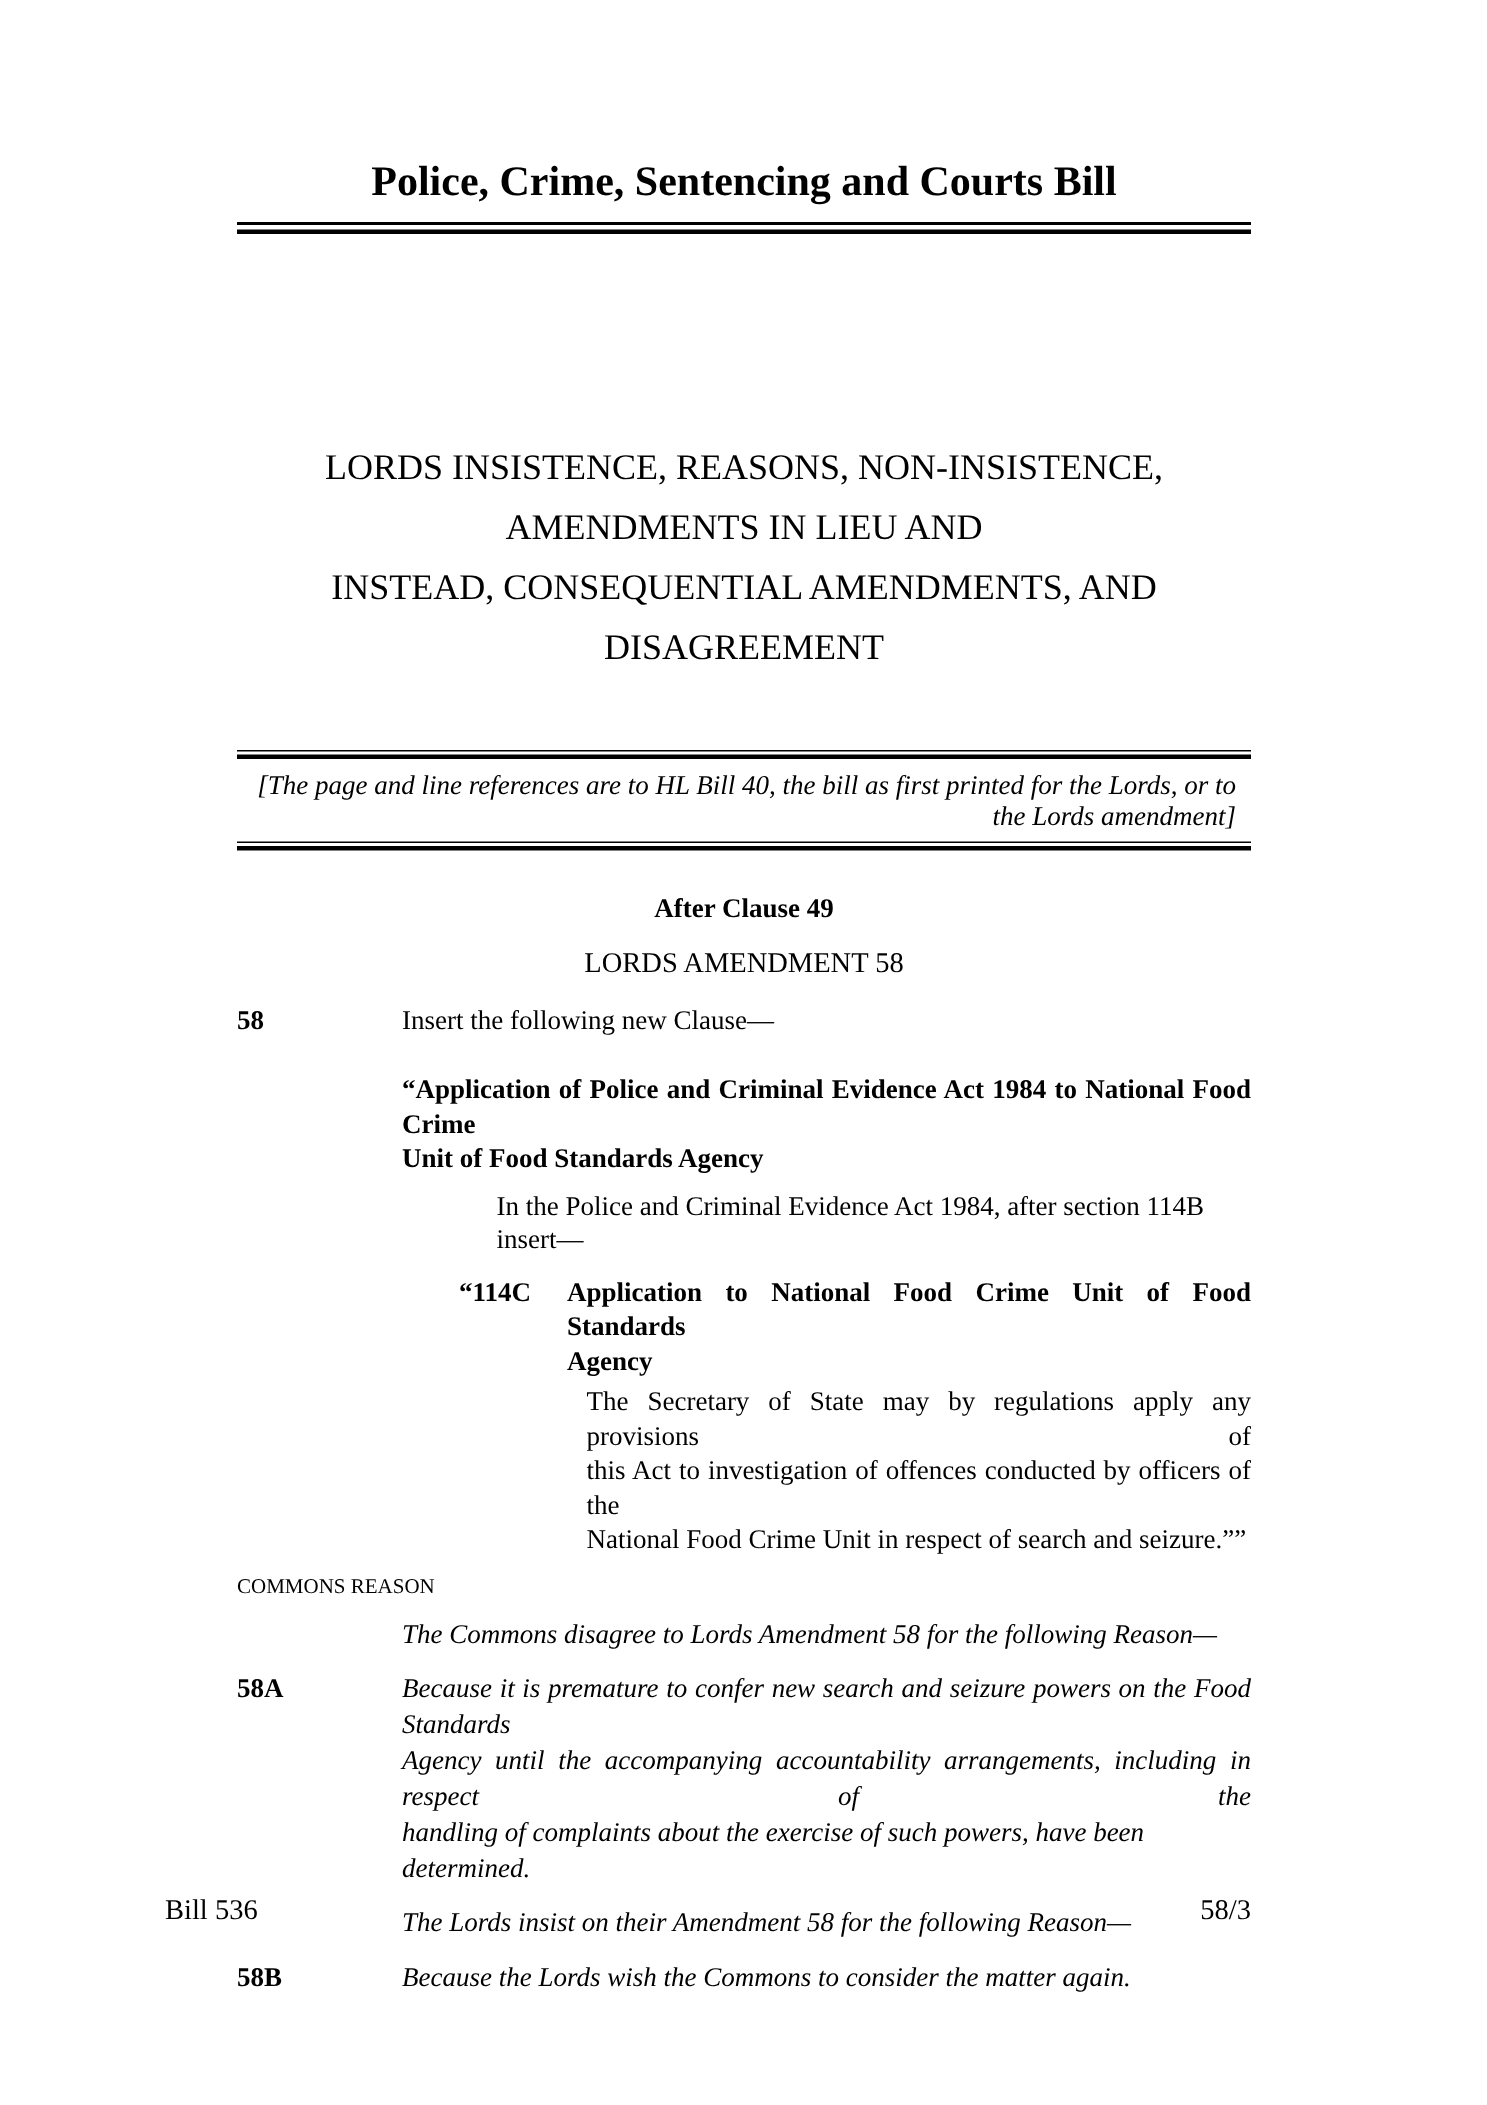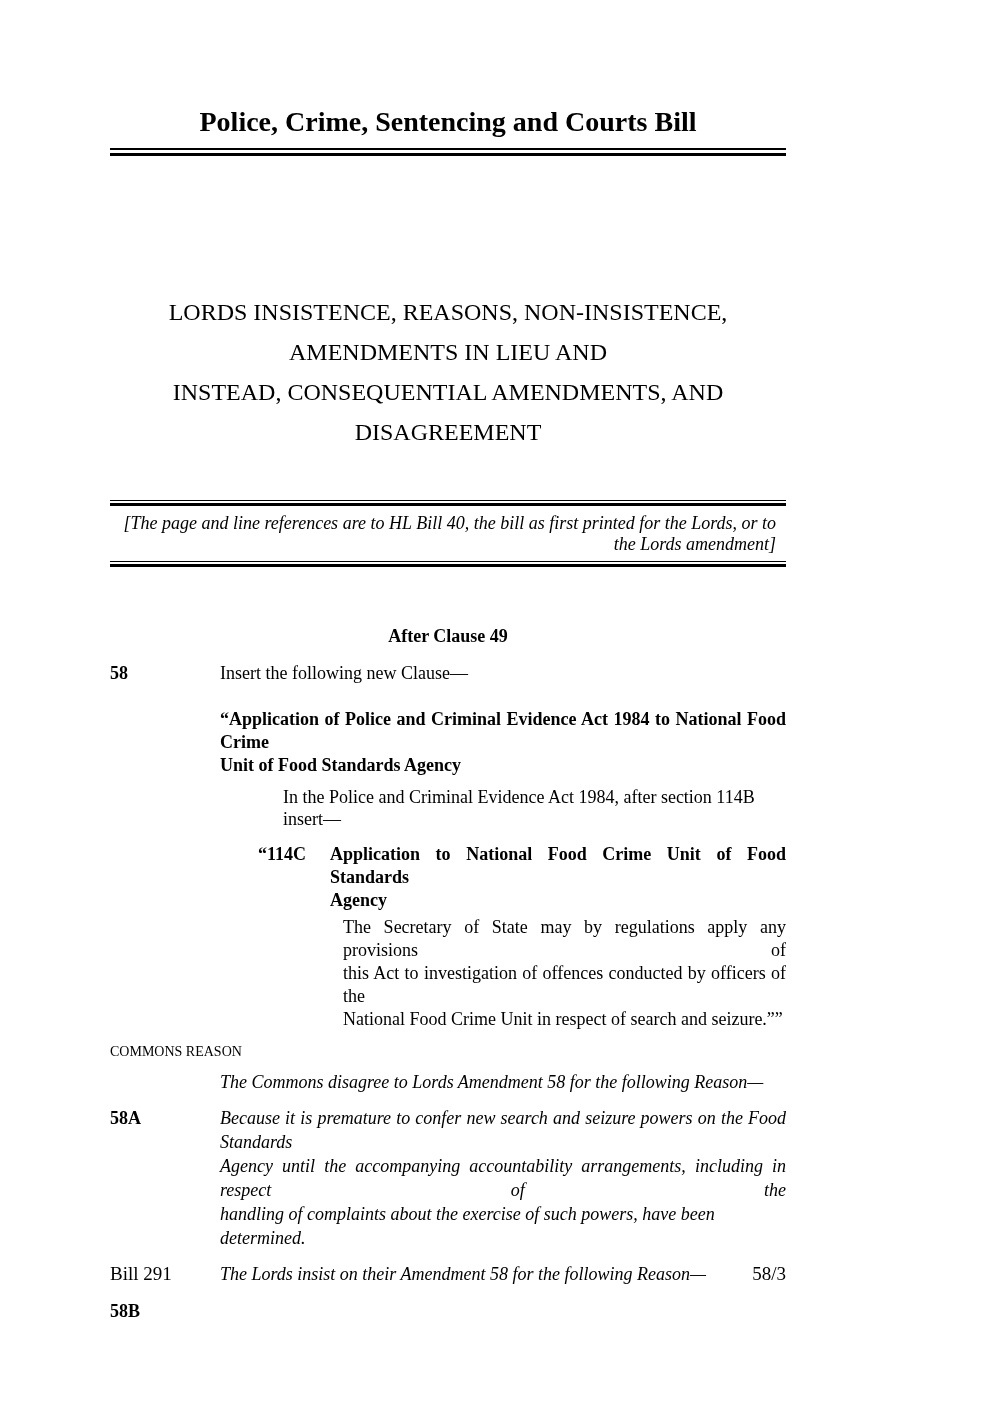--- a/index.html
+++ b/index.html
@@ -4,20 +4,21 @@
 <style>
   html, body { margin: 0; padding: 0; background: #ffffff; }
   .page {
     position: relative;
     width: 895px;
     height: 1403px;
     background: #ffffff;
     color: #000000;
     font-family: "Liberation Serif", "DejaVu Serif", serif;
     overflow: hidden;
+    padding-left: 48px;
   }
   .col { padding-left: 110px; padding-right: 109px; }
 
   .doc-title {
     padding-top: 103px;
     text-align: center;
     font-size: 28px;
     font-weight: bold;
     line-height: 38px;
   }
@@ -43,21 +44,21 @@
   }
   .note-text {
     padding: 7px 10px 6px;
     text-align: right;
     font-style: italic;
     font-size: 18px;
     line-height: 21px;
   }
 
   .crosshead {
-    margin-top: 58px;
+    margin-top: 27px;
     text-align: center;
     font-weight: bold;
     font-size: 18px;
     line-height: 22px;
   }
   .amendhead {
     margin-top: 16px;
     text-align: center;
     font-size: 19px;
     line-height: 22px;
@@ -150,20 +151,21 @@
       <div>INSTEAD, CONSEQUENTIAL AMENDMENTS, AND DISAGREEMENT</div>
     </div>
 
     <div class="note-box">
       <div class="note-rule"></div>
       <div class="note-text">[The page and line references are to HL Bill 40, the bill as first printed for the Lords, or to the Lords amendment]</div>
       <div class="note-rule"></div>
     </div>
 
     <div class="crosshead">After Clause 49</div>
+    <div class="amendhead">LORDS AMENDMENT 58</div>
 
     <div class="item item-58">
       <div class="num">58</div>
       <div class="txt">Insert the following new Clause—</div>
     </div>
 
     <div class="clause-title">
       <div class="just-last">“Application of Police and Criminal Evidence Act 1984 to National Food Crime</div>
       <div>Unit of Food Standards Agency</div>
     </div>
@@ -195,21 +197,22 @@
         <div class="just-last">Agency until the accompanying accountability arrangements, including in respect of the</div>
         <div>handling of complaints about the exercise of such powers, have been determined.</div>
       </div>
     </div>
 
 
     <div class="intro lords-intro">The Lords insist on their Amendment 58 for the following Reason—</div>
 
     <div class="item item-reason item-58b">
       <div class="num">58B</div>
+      <div class="txt">Because the Lords wish the Commons to consider the matter again.</div>
     </div>
 
   </div>
 
   <div class="footer">
-    <div>Bill 291</div>
+    <div>Bill 536</div>
     <div>58/3</div>
   </div>
 </div>
 
 </body></html>

